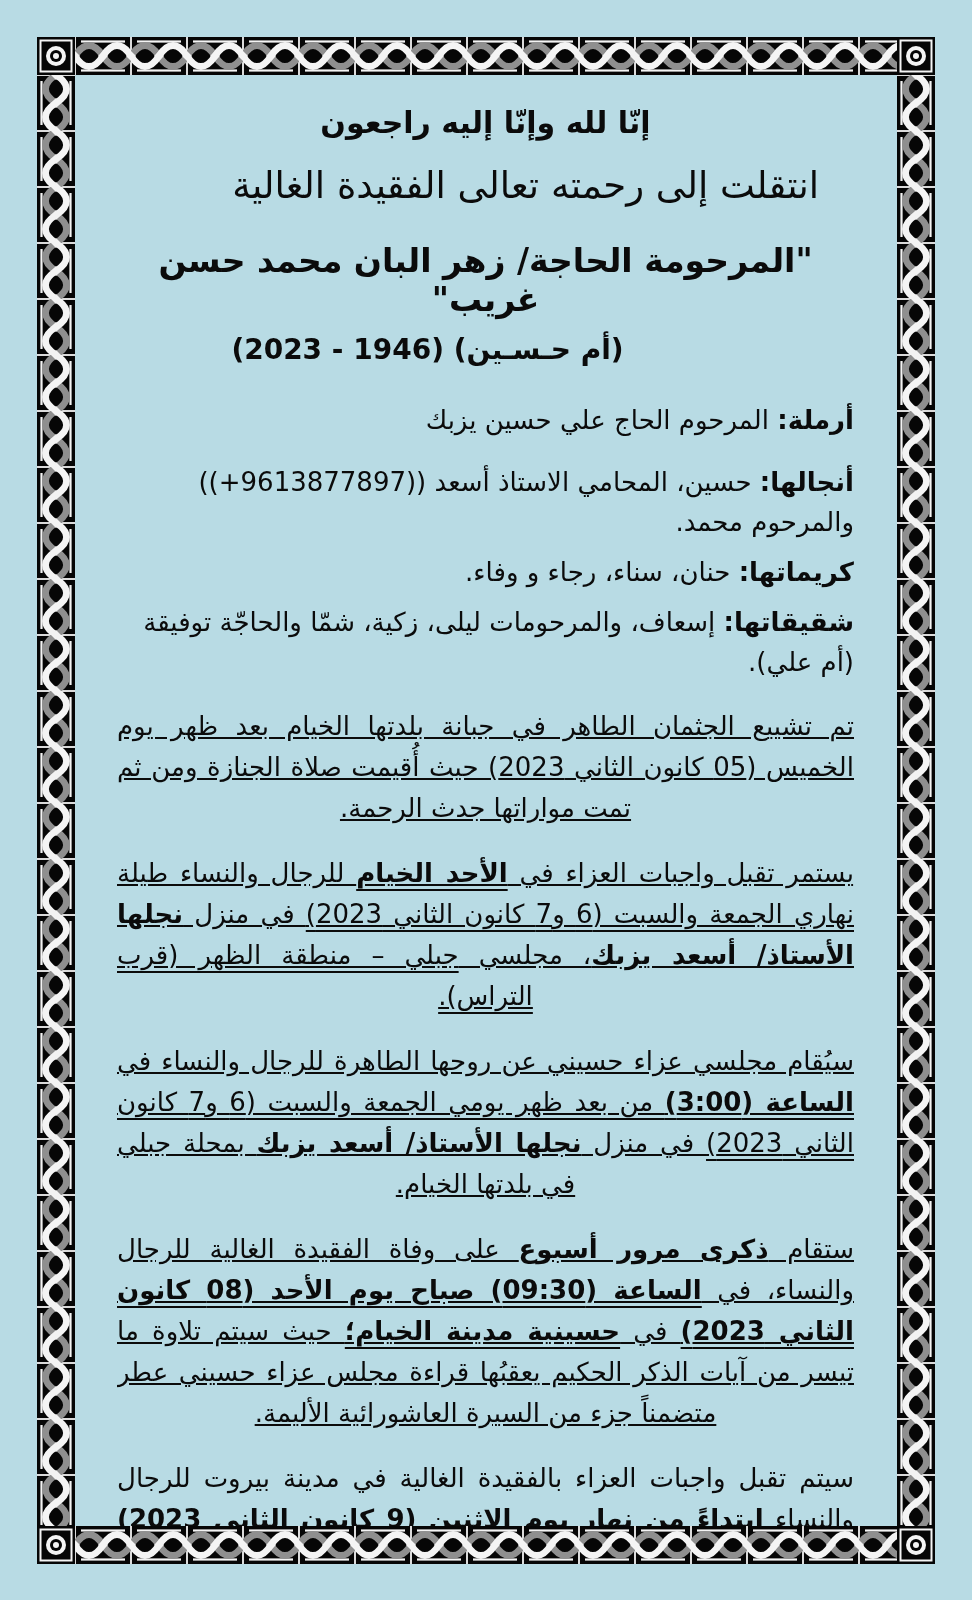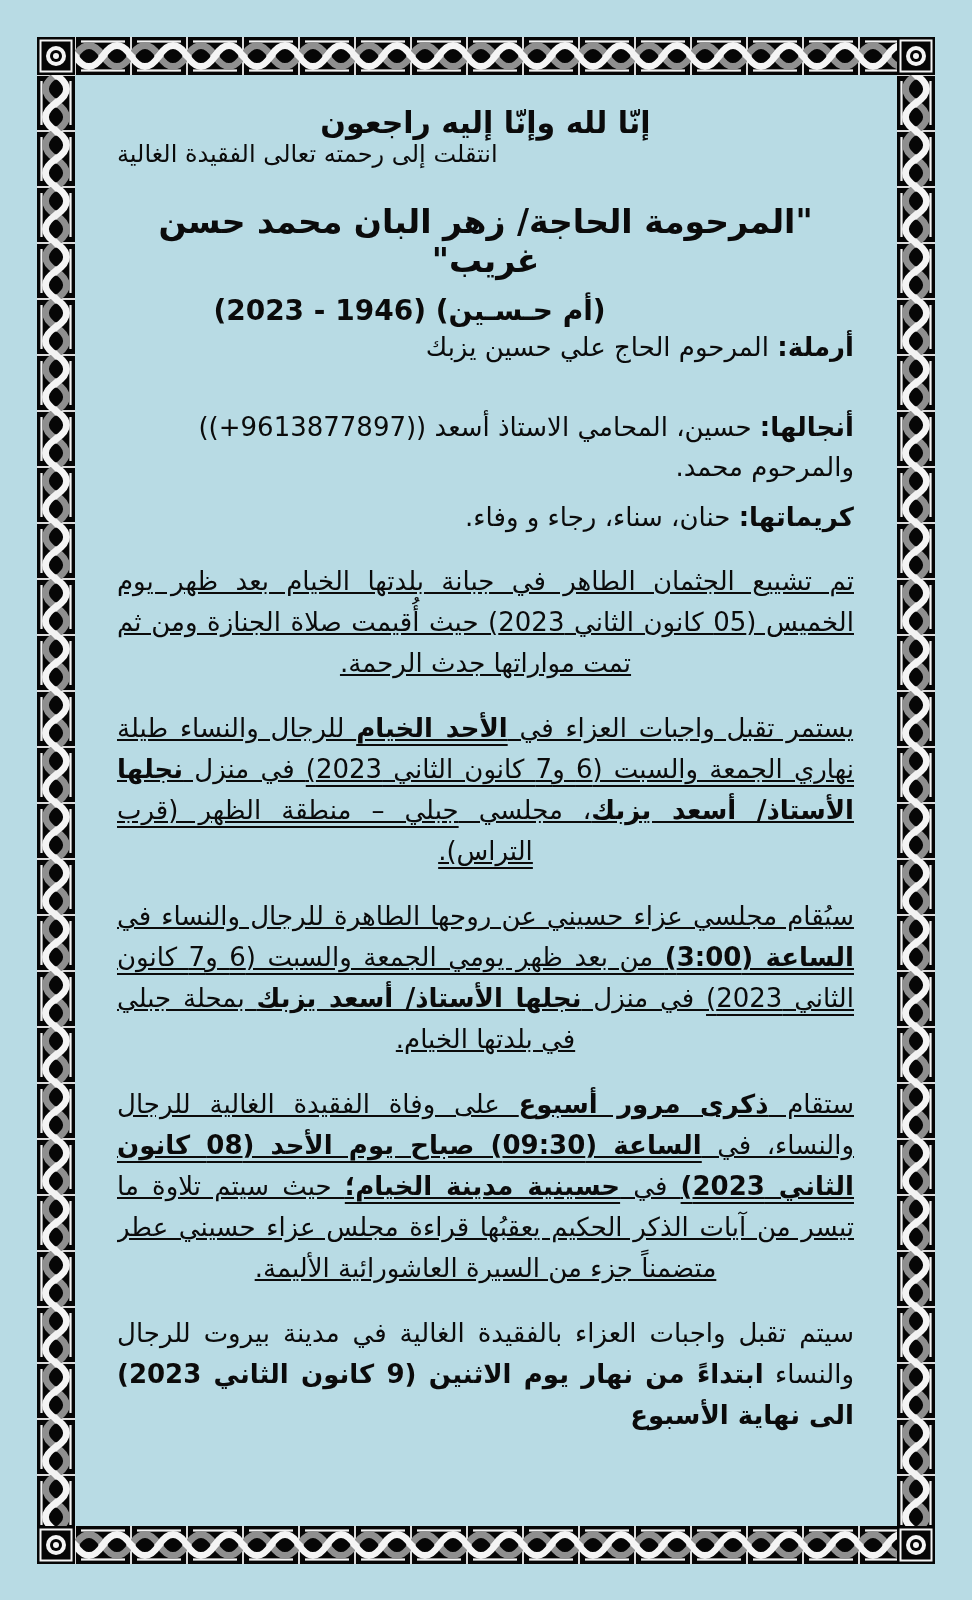--- a/index.html
+++ b/index.html
@@ -26,44 +26,45 @@
     bottom: 74px;
     overflow: hidden;
   }
   .istirja {
     margin-top: 30px;
     font-size: 30px;
     font-weight: bold;
     text-align: center;
   }
   .announce {
-    font-size: 24px;
-    text-align: left;
+    margin-top: 24px;
+    font-size: 37px;
+    text-align: right;
     padding-right: 35px;
   }
   .name {
     margin-top: 34px;
     font-size: 33px;
     font-weight: bold;
     text-align: center;
   }
   .kunya {
     margin-top: 14px;
     font-size: 28px;
     font-weight: bold;
     text-align: center;
     position: relative;
-    right: 76px;
+    right: 58px;
   }
   .fam {
     font-size: 26px;
     line-height: 40px;
   }
-  .mt-big { }
-  .mt-med { margin-top: 40px; text-align: right; }
+  .mt-big { margin-top: 34px; }
+  .mt-med { margin-top: 22px; text-align: right; }
   .mt-sm  { margin-top: 10px; }
   .para {
     font-size: 26px;
     line-height: 41px;
     text-align: justify;
     margin: 24px 0 0 0;
   }
   .center-last { text-align-last: center; text-decoration: underline; }
   .b  { font-weight: bold; }
   .u  {
@@ -202,20 +203,23 @@
 
     <div class="fam mt-med">
       <span class="b">أنجالها:</span><span> حسين، المحامي الاستاذ أسعد </span><span class="phone">((+9613877897))</span><span> والمرحوم محمد.</span>
     </div>
 
     <div class="fam mt-sm">
       <span class="b">كريماتها:</span><span> حنان، سناء، رجاء و وفاء.</span>
     </div>
 
 
+    <div class="fam mt-sm">
+      <span class="b">شقيقاتها:</span><span> إسعاف، والمرحومات ليلى، زكية، شمّا والحاجّة توفيقة (أم علي).</span>
+    </div>
 
     <p class="para center-last">
       <span>تم تشييع الجثمان الطاهر في جبانة بلدتها الخيام بعد ظهر يوم الخميس (05 كانون الثاني 2023) حيث أُقيمت صلاة الجنازة ومن ثم تمت مواراتها جدث الرحمة.</span>
     </p>
 
     <p class="para center-last">
       <span>يستمر تقبل واجبات العزاء في </span><span class="bu">الأحد الخيام</span><span> للرجال والنساء طيلة </span><span class="u">نهاري الجمعة والسبت (6 و7 كانون الثاني 2023)</span><span> في منزل </span><span class="b">نجلها الأستاذ/ أسعد يزبك</span><span>، مجلسي </span><span class="u">جبلي – منطقة الظهر (قرب التراس).</span>
     </p>
 
     <p class="para center-last">

